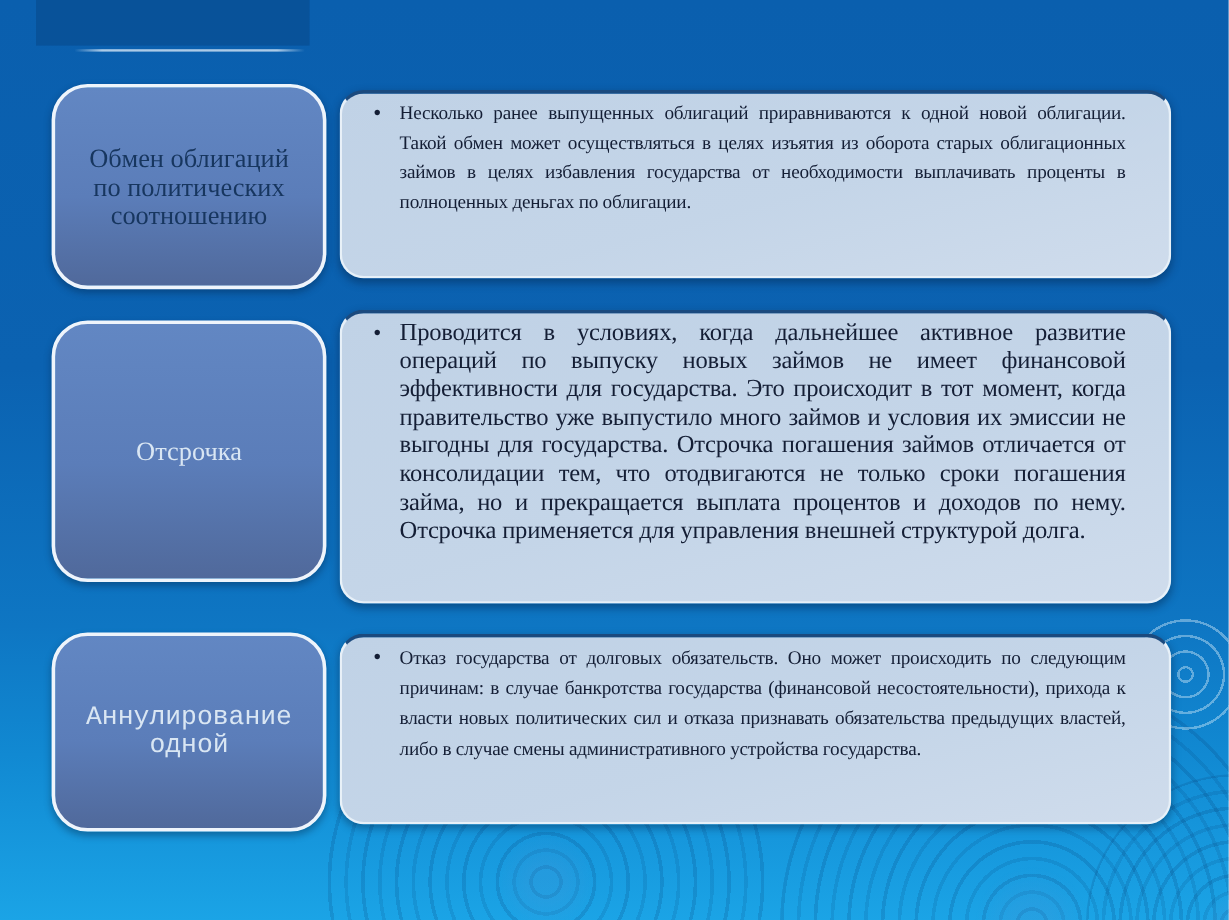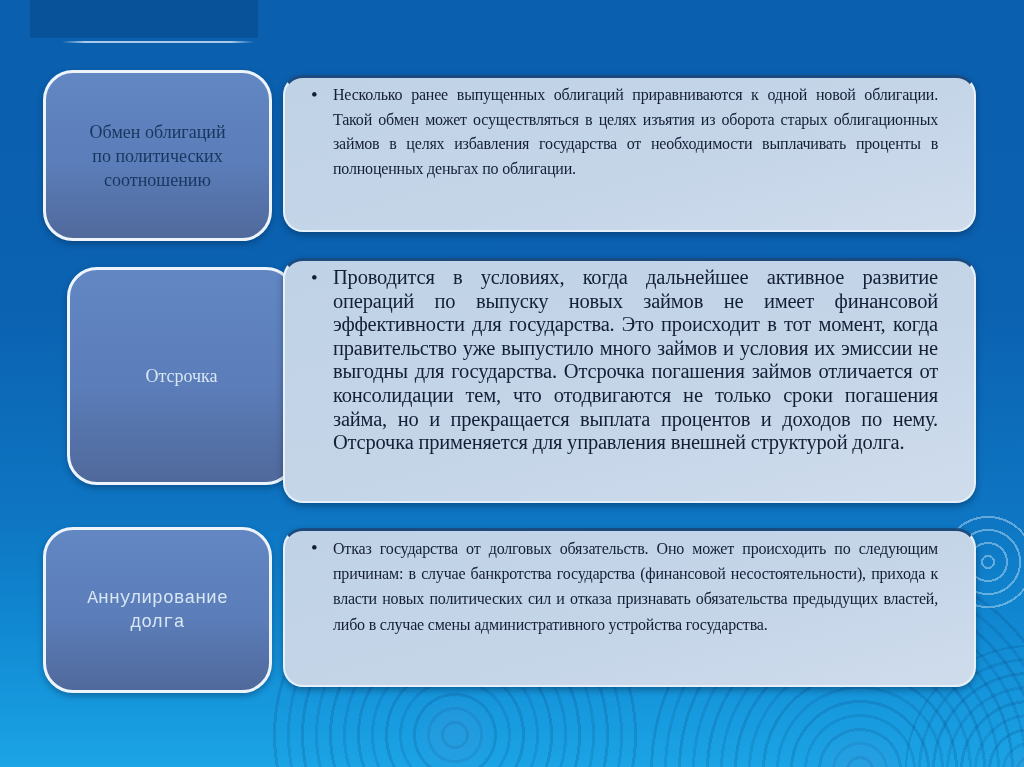--- a/index.html
+++ b/index.html
@@ -64,24 +64,24 @@
     background: linear-gradient(180deg, #6287c3 0%, var(--label-box-fill) 55%, #50699b 100%);
     border: 3px solid var(--label-box-border);
     border-radius: 30px;
     box-shadow: 0 3px 6px rgba(0, 25, 55, 0.35);
     display: flex; flex-direction: column;
     align-items: center; justify-content: center;
     text-align: center;
     z-index: 2;
     box-sizing: border-box;
   }
-  .label-text { font-size: 18px; line-height: 24px; }
+  .label-text { font-size: 22px; line-height: 24px; }
   .label-text span { display: block; }
   .row1 .label-box { top: 70px;  height: 171px; }
-  .row2 .label-box { top: 267px; height: 218px; margin-left: 24px; }
+  .row2 .label-box { top: 267px; height: 218px; }
   .row3 .label-box { top: 527px; height: 166px; font-family: Liberation Mono, monospace; }
   .row1 .label-text { color: var(--label-text-dark); }
   .row2 .label-text, .row3 .label-text { color: var(--label-text-light); }
 
   
   .content-box {
     position: absolute; left: 283px; width: 693px;
     background: linear-gradient(165deg, #c0d2e6 0%, var(--content-box-fill) 55%, #cfdcec 100%);
     border: 2px solid rgba(235, 243, 250, 0.9);
     border-top: 3px solid var(--content-box-top-edge);
@@ -157,21 +157,21 @@
         <span class="bullet">•</span>
         <p class="content-text">Проводится в условиях, когда дальнейшее активное развитие операций по выпуску новых займов не имеет финансовой эффективности для государства. Это происходит в тот момент, когда правительство уже выпустило много займов и условия их эмиссии не выгодны для государства. Отсрочка погашения займов отличается от консолидации тем, что отодвигаются не только сроки погашения займа, но и прекращается выплата процентов и доходов по нему. Отсрочка применяется для управления внешней структурой долга.</p>
       </div>
     </div>
   </div>
 
   <div class="row row3">
     <div class="label-box">
       <div class="label-text">
         <span>Аннулирование</span>
-        <span>долга</span>
+        <span>одной</span>
       </div>
     </div>
     <div class="content-box">
       <div class="bullet-line">
         <span class="bullet">•</span>
         <p class="content-text">Отказ государства от долговых обязательств. Оно может происходить по следующим причинам: в случае банкротства государства (финансовой несостоятельности), прихода к власти новых политических сил и отказа признавать обязательства предыдущих властей, либо в случае смены административного устройства государства.</p>
       </div>
     </div>
   </div>
 

